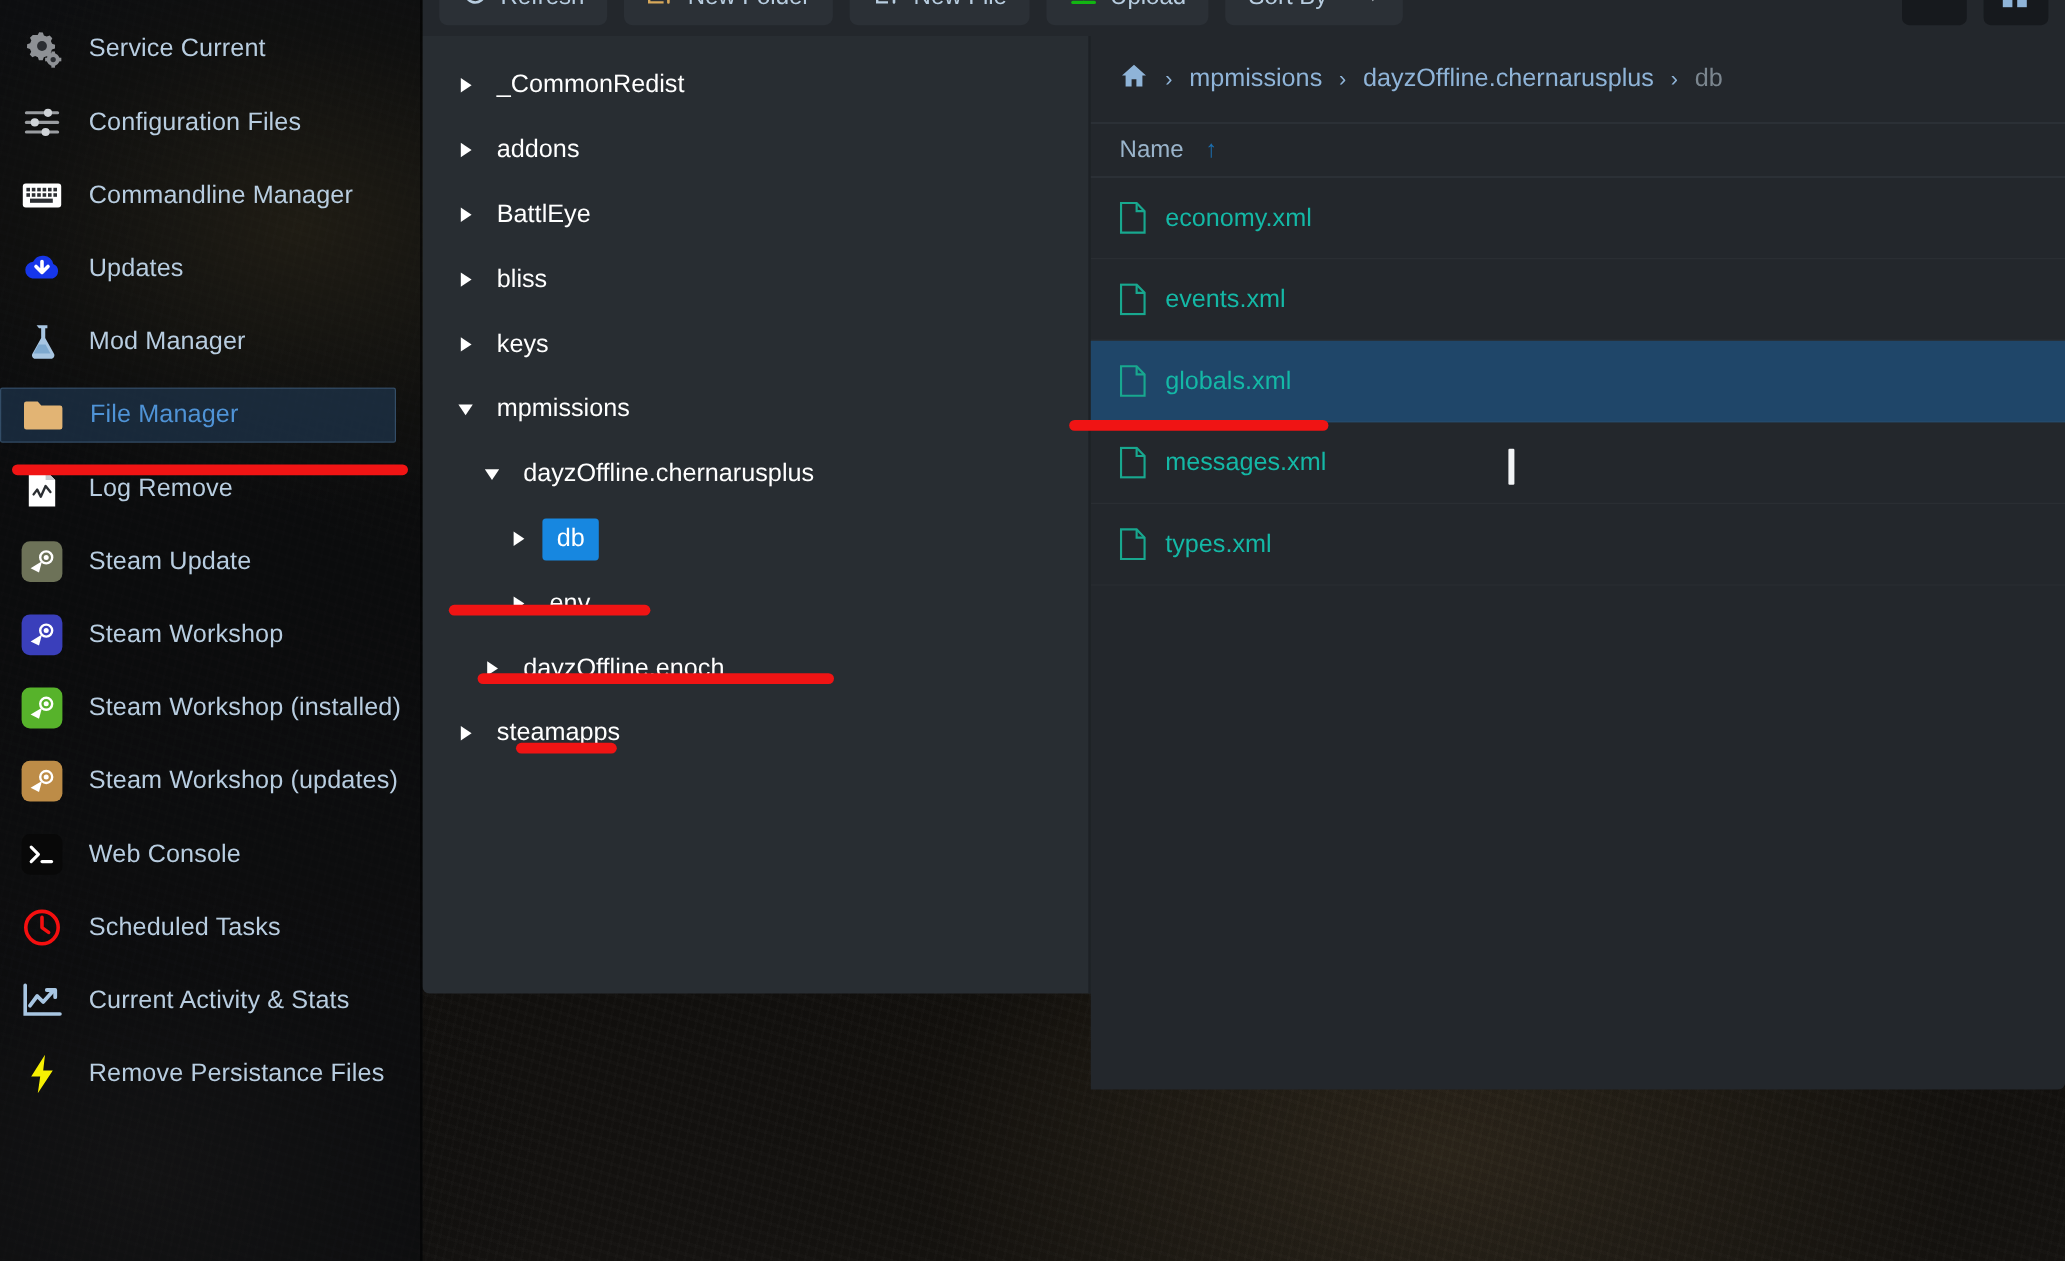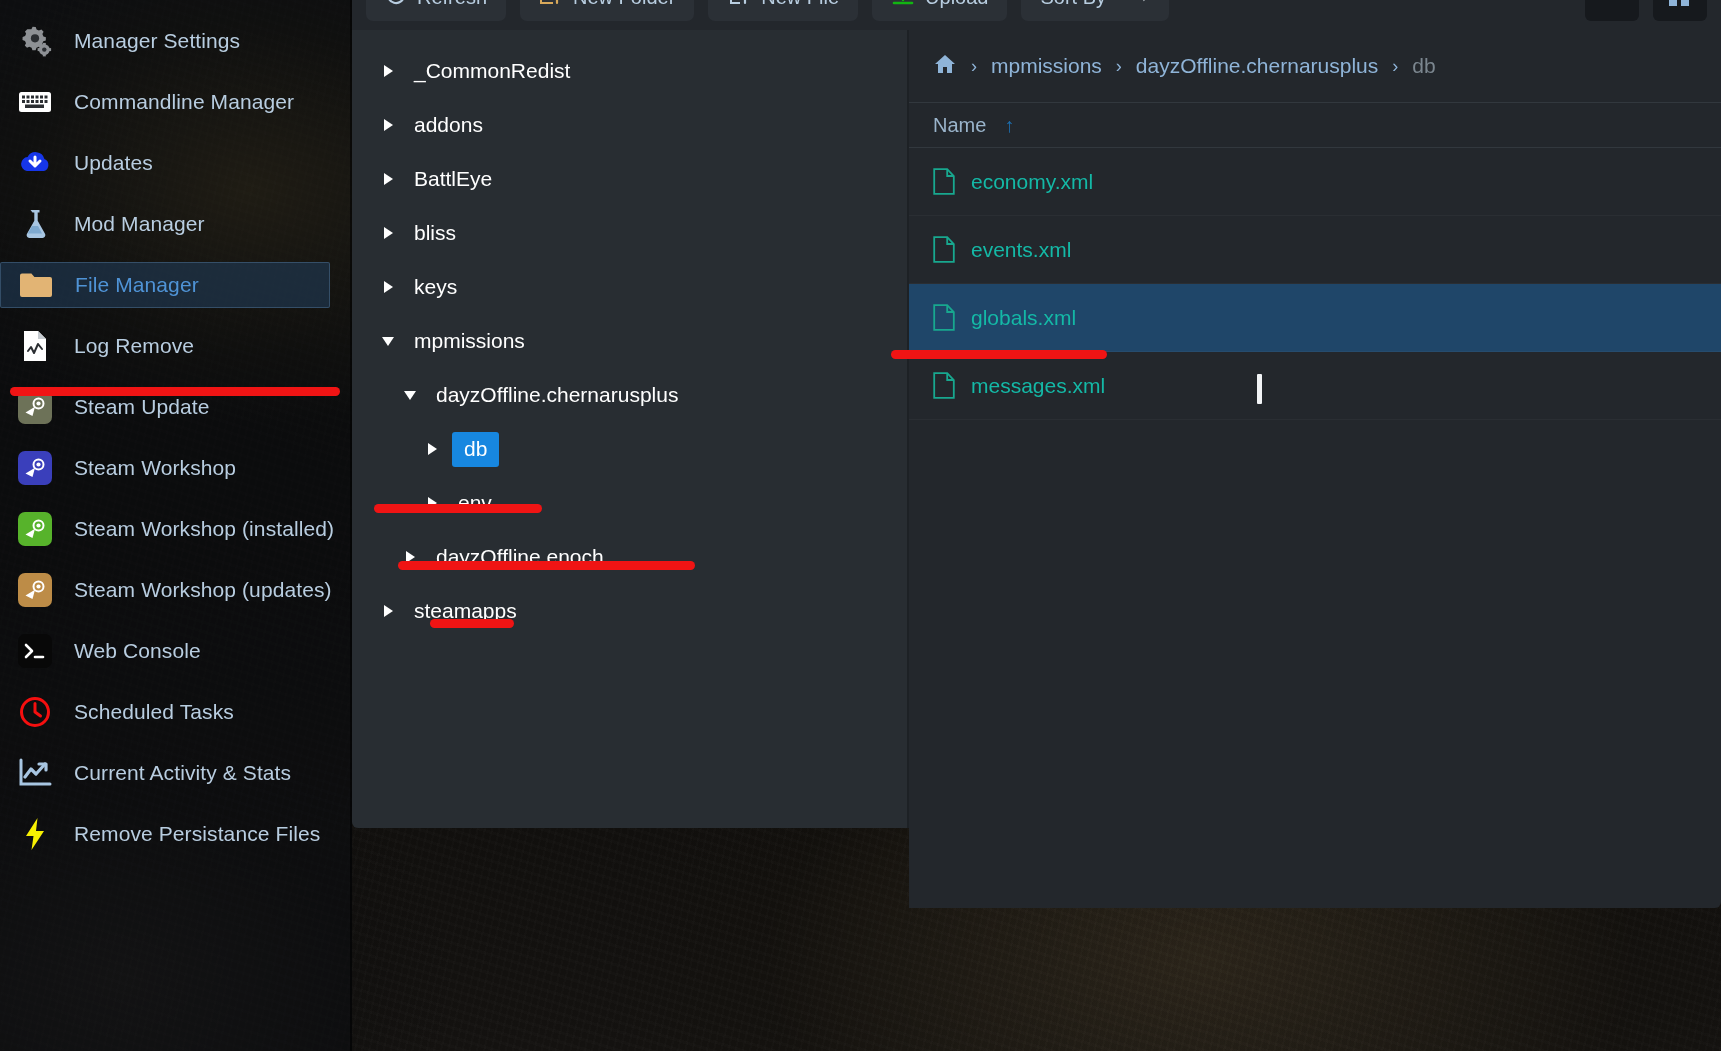--- a/index.html
+++ b/index.html
@@ -272,23 +272,38 @@
           </g>
           <circle cx="17" cy="14.3" r="4.1" fill="#2b2e32"></circle>
           <circle cx="26.3" cy="25.6" r="5.4" fill="#8e9195"></circle>
           <circle cx="26.3" cy="25.6" r="2.2" fill="#2b2e32"></circle>
           <rect x="24.8" y="18.9" width="3" height="3" fill="#8e9195"></rect>
           <rect x="24.8" y="29.4" width="3" height="3" fill="#8e9195"></rect>
           <rect x="19.6" y="24.1" width="3" height="3" fill="#8e9195"></rect>
           <rect x="30.1" y="24.1" width="3" height="3" fill="#8e9195"></rect>
         </svg>
       </span>
-      <span class="nav-label">Manager Settings</span>
-    </div>
-
+      <span class="nav-label">Service Current</span>
+    </div>
+
+    <div class="nav-item">
+      <span class="nav-ico">
+        <svg width="34" height="34" viewBox="0 0 34 34">
+          <g stroke="#9a9da1" stroke-width="2.6" stroke-linecap="round">
+            <line x1="4" y1="9" x2="30" y2="9"></line>
+            <line x1="4" y1="17" x2="30" y2="17"></line>
+            <line x1="4" y1="25" x2="30" y2="25"></line>
+          </g>
+          <circle cx="22" cy="9" r="3.4" fill="#cfd3d7"></circle>
+          <circle cx="11" cy="17" r="3.4" fill="#cfd3d7"></circle>
+          <circle cx="20" cy="25" r="3.4" fill="#cfd3d7"></circle>
+        </svg>
+      </span>
+      <span class="nav-label">Configuration Files</span>
+    </div>
 
     <div class="nav-item">
       <span class="nav-ico">
         <svg width="34" height="28" viewBox="0 0 34 28">
           <rect x="1" y="4" width="32" height="20" rx="2.5" fill="#ffffff"></rect>
           <g fill="#2b2e32">
             <rect x="4" y="7.5" width="3" height="3"></rect>
               <rect x="8.5" y="7.5" width="3" height="3"></rect>
             <rect x="13" y="7.5" width="3" height="3"></rect>
               <rect x="17.5" y="7.5" width="3" height="3"></rect>
@@ -657,20 +672,29 @@
         <div class="frow">
           <span class="fileico">
             <svg width="22" height="27" viewBox="0 0 22 27">
               <path d="M1.2 1.2h13L20.8 8v17.8H1.2z" fill="none" stroke="#18a88f" stroke-width="1.8"></path>
               <path d="M14.2 1.2V8h6.6" fill="none" stroke="#18a88f" stroke-width="1.8"></path>
             </svg>
           </span>
           <span>messages.xml</span>
         </div>
 
+        <div class="frow">
+          <span class="fileico">
+            <svg width="22" height="27" viewBox="0 0 22 27">
+              <path d="M1.2 1.2h13L20.8 8v17.8H1.2z" fill="none" stroke="#18a88f" stroke-width="1.8"></path>
+              <path d="M14.2 1.2V8h6.6" fill="none" stroke="#18a88f" stroke-width="1.8"></path>
+            </svg>
+          </span>
+          <span>types.xml</span>
+        </div>
 
       </div>
     </div>
   </div>
 
   <div id="splitter"></div>
 </section>
 
 <div class="marker" style="left:10px;  top:387px; width:330px;"></div>
 <div class="marker" style="left:374px; top:504px; width:168px;"></div>

